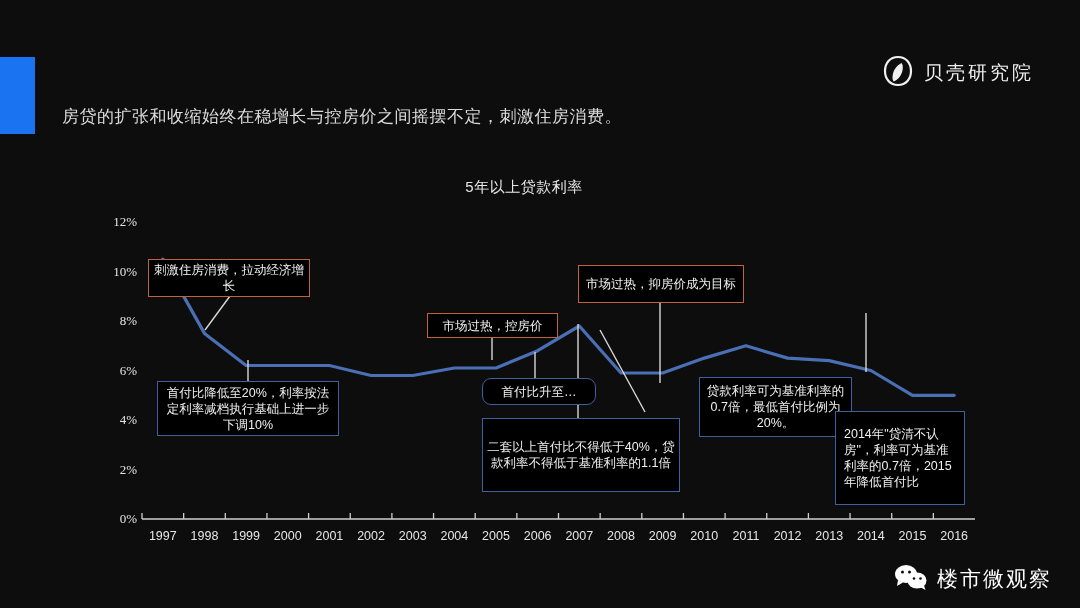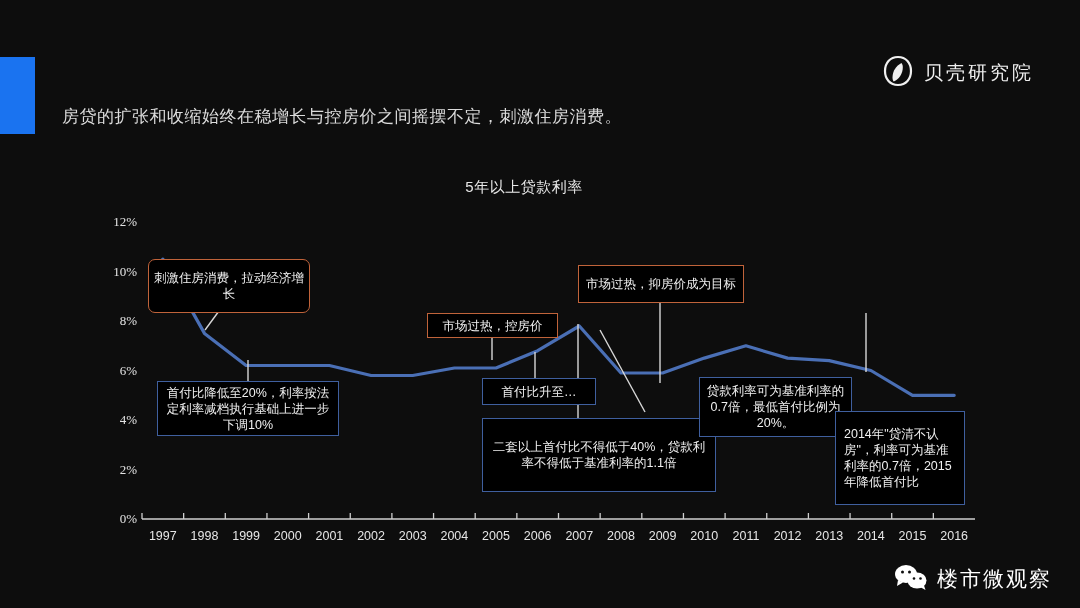--- a/index.html
+++ b/index.html
@@ -129,37 +129,37 @@
       <line x1="230" y1="296" x2="205" y2="330" stroke="#d8d8d8" stroke-width="1.4"></line>
       <line x1="248" y1="381" x2="248" y2="360" stroke="#d8d8d8" stroke-width="1.4"></line>
       <line x1="492" y1="338" x2="492" y2="360" stroke="#d8d8d8" stroke-width="1.4"></line>
       <line x1="535" y1="378" x2="535" y2="352" stroke="#d8d8d8" stroke-width="1.4"></line>
       <line x1="578" y1="418" x2="578" y2="324" stroke="#d8d8d8" stroke-width="1.4"></line>
       <line x1="660" y1="302" x2="660" y2="383" stroke="#d8d8d8" stroke-width="1.4"></line>
       <line x1="645" y1="412" x2="600" y2="330" stroke="#d8d8d8" stroke-width="1.4"></line>
       <line x1="866" y1="313" x2="866" y2="372" stroke="#d8d8d8" stroke-width="1.4"></line>
     </svg>
 
-    <div class="note orange" style="left:148px;top:259px;width:162px;height:54px;border-radius:7px;">
+    <div class="note orange" style="left:148px;top:259px;width:162px;height:38px;">
       <span>刺激住房消费，拉动经济增长</span>
     </div>
     <div class="note orange" style="left:427px;top:313px;width:131px;height:25px;">
       <span>市场过热，控房价</span>
     </div>
     <div class="note orange" style="left:578px;top:265px;width:166px;height:38px;">
       <span>市场过热，抑房价成为目标</span>
     </div>
 
     <div class="note blue" style="left:157px;top:381px;width:182px;height:55px;">
       <span>首付比降低至20%，利率按法定利率减档执行基础上进一步下调10%</span>
     </div>
-    <div class="note blue" style="left:482px;top:378px;width:114px;height:27px;">
+    <div class="note blue" style="left:482px;top:378px;width:114px;height:27px;border-radius:9px;">
       <span>首付比升至…</span>
     </div>
-    <div class="note blue" style="left:482px;top:418px;width:234px;height:74px;">
+    <div class="note blue" style="left:482px;top:418px;width:198px;height:74px;">
       <span>二套以上首付比不得低于40%，贷款利率不得低于基准利率的1.1倍</span>
     </div>
     <div class="note blue" style="left:651px;top:377px;width:153px;height:60px;margin-left:48px;">
       <span>贷款利率可为基准利率的0.7倍，最低首付比例为20%。</span>
     </div>
     <div class="note blue" style="left:835px;top:411px;width:130px;height:94px;padding-left:8px;justify-content:flex-start;text-align:left;">
       <span>2014年"贷清不认房"，利率可为基准利率的0.7倍，2015年降低首付比</span>
     </div>
 
   </div>

